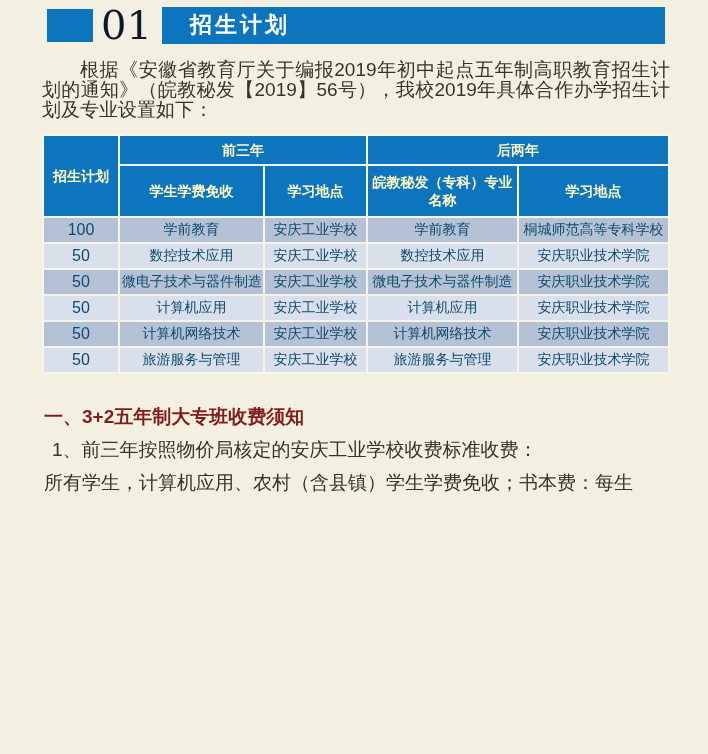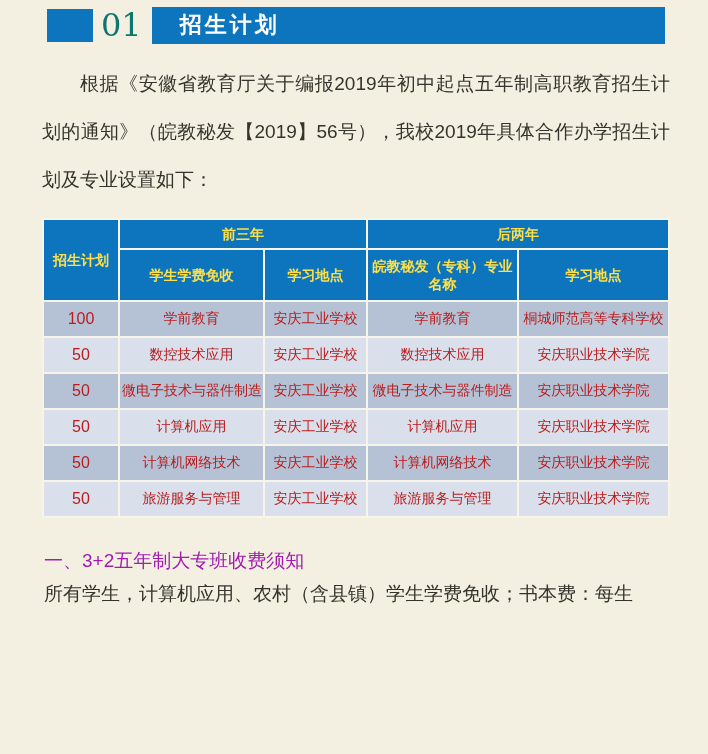--- a/index.html
+++ b/index.html
@@ -19,22 +19,22 @@
   }
   .sh1{padding-top:6px;}
   .sh2{margin-top:22px;}
   .num-square{
     width:46px;height:33px;
     background:#0d74be;
     flex:0 0 auto;
   }
   .section-num{
     font-family:"DejaVu Serif","Liberation Serif",serif;
-    font-size:32px;line-height:38px;
-    color:#0f766e;
+    font-size:40px;line-height:38px;
+    color:#0f172a;
     margin:0 10px 0 8px;
     flex:0 0 auto;
   }
   .banner{
     flex:1 1 auto;height:37px;
     background:#0d74be;
     display:flex;align-items:center;
     padding-left:28px;
     box-sizing:border-box;
   }
@@ -42,64 +42,64 @@
     font-family:"Liberation Serif","DejaVu Serif",serif;
     font-weight:bold;
     font-size:22px;color:#ffffff;
     letter-spacing:3px;
   }
 
   
   .intro{
     margin:16px 40px 0 42px;
     width:628px;
-    font-size:19px;line-height:48px;
+    font-size:19px;line-height:20px;
     color:#35342c;
     text-indent:2em;
     text-align:justify;
   }
 
   
   table.enroll{
     margin:14px 0 0 42px;
     width:628px;
     border-collapse:separate;
     border-spacing:2px;
     background:#f7f5ea;
     table-layout:fixed;
   }
   table.enroll th, table.enroll td{
     text-align:center;vertical-align:middle;
     padding:0 2px;box-sizing:border-box;
   }
   th.hd{
-    background:#0d74be;color:#fde047;
+    background:#0d74be;color:#fef9c3;
     font-weight:bold;font-size:14px;
     line-height:18px;
   }
   tr.group-row th{height:28px;}
   tr.sub-row th{height:50px;}
   td.cell{
-    font-size:14px;color:#b91c1c;
-    height:34px;white-space:nowrap;
+    font-size:14px;color:#0c4a6e;
+    height:24px;white-space:nowrap;
     overflow:hidden;
   }
   td.plan{font-size:16px;}
   tr.dark td{background:#b5c2d6;}
   tr.light td{background:#d9dfeb;}
 
   
   .fee-block{
     margin:26px 40px 0 44px;
     color:#35342c;
   }
   .fee-heading{
     font-size:19px;line-height:33px;
-    font-weight:normal;margin:0;
-    color:#a21caf;
+    font-weight:bold;margin:0;
+    color:#7f1d1d;
   }
   .fee-line{
     font-size:19px;line-height:33px;
     margin:0;
   }
   .fee-line.numbered{padding-left:8px;}
 </style>
 </head>
 <body>
 
@@ -176,16 +176,17 @@
       <td class="cell">安庆工业学校</td>
       <td class="cell">旅游服务与管理</td>
       <td class="cell">安庆职业技术学院</td>
     </tr>
   </tbody>
     </table>
 
 
   <div class="fee-block">
     <p class="fee-heading">一、3+2五年制大专班收费须知</p>
+    <p class="fee-line numbered">1、前三年按照物价局核定的安庆工业学校收费标准收费：</p>
     <p class="fee-line">所有学生，计算机应用、农村（含县镇）学生学费免收；书本费：每生</p>
   </div>
 
 </div>
 
 </body></html>

